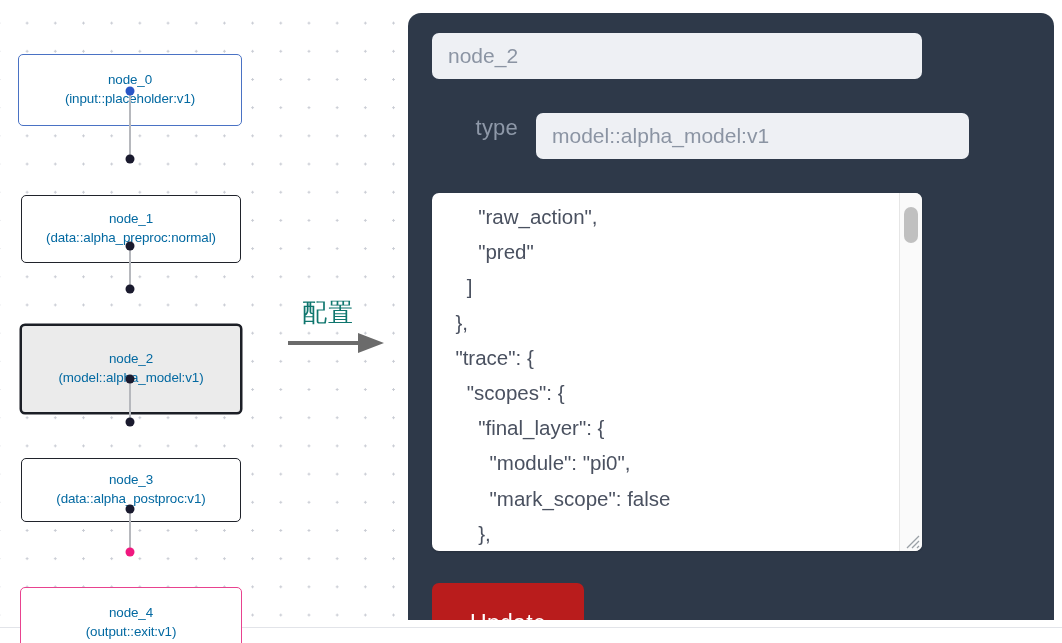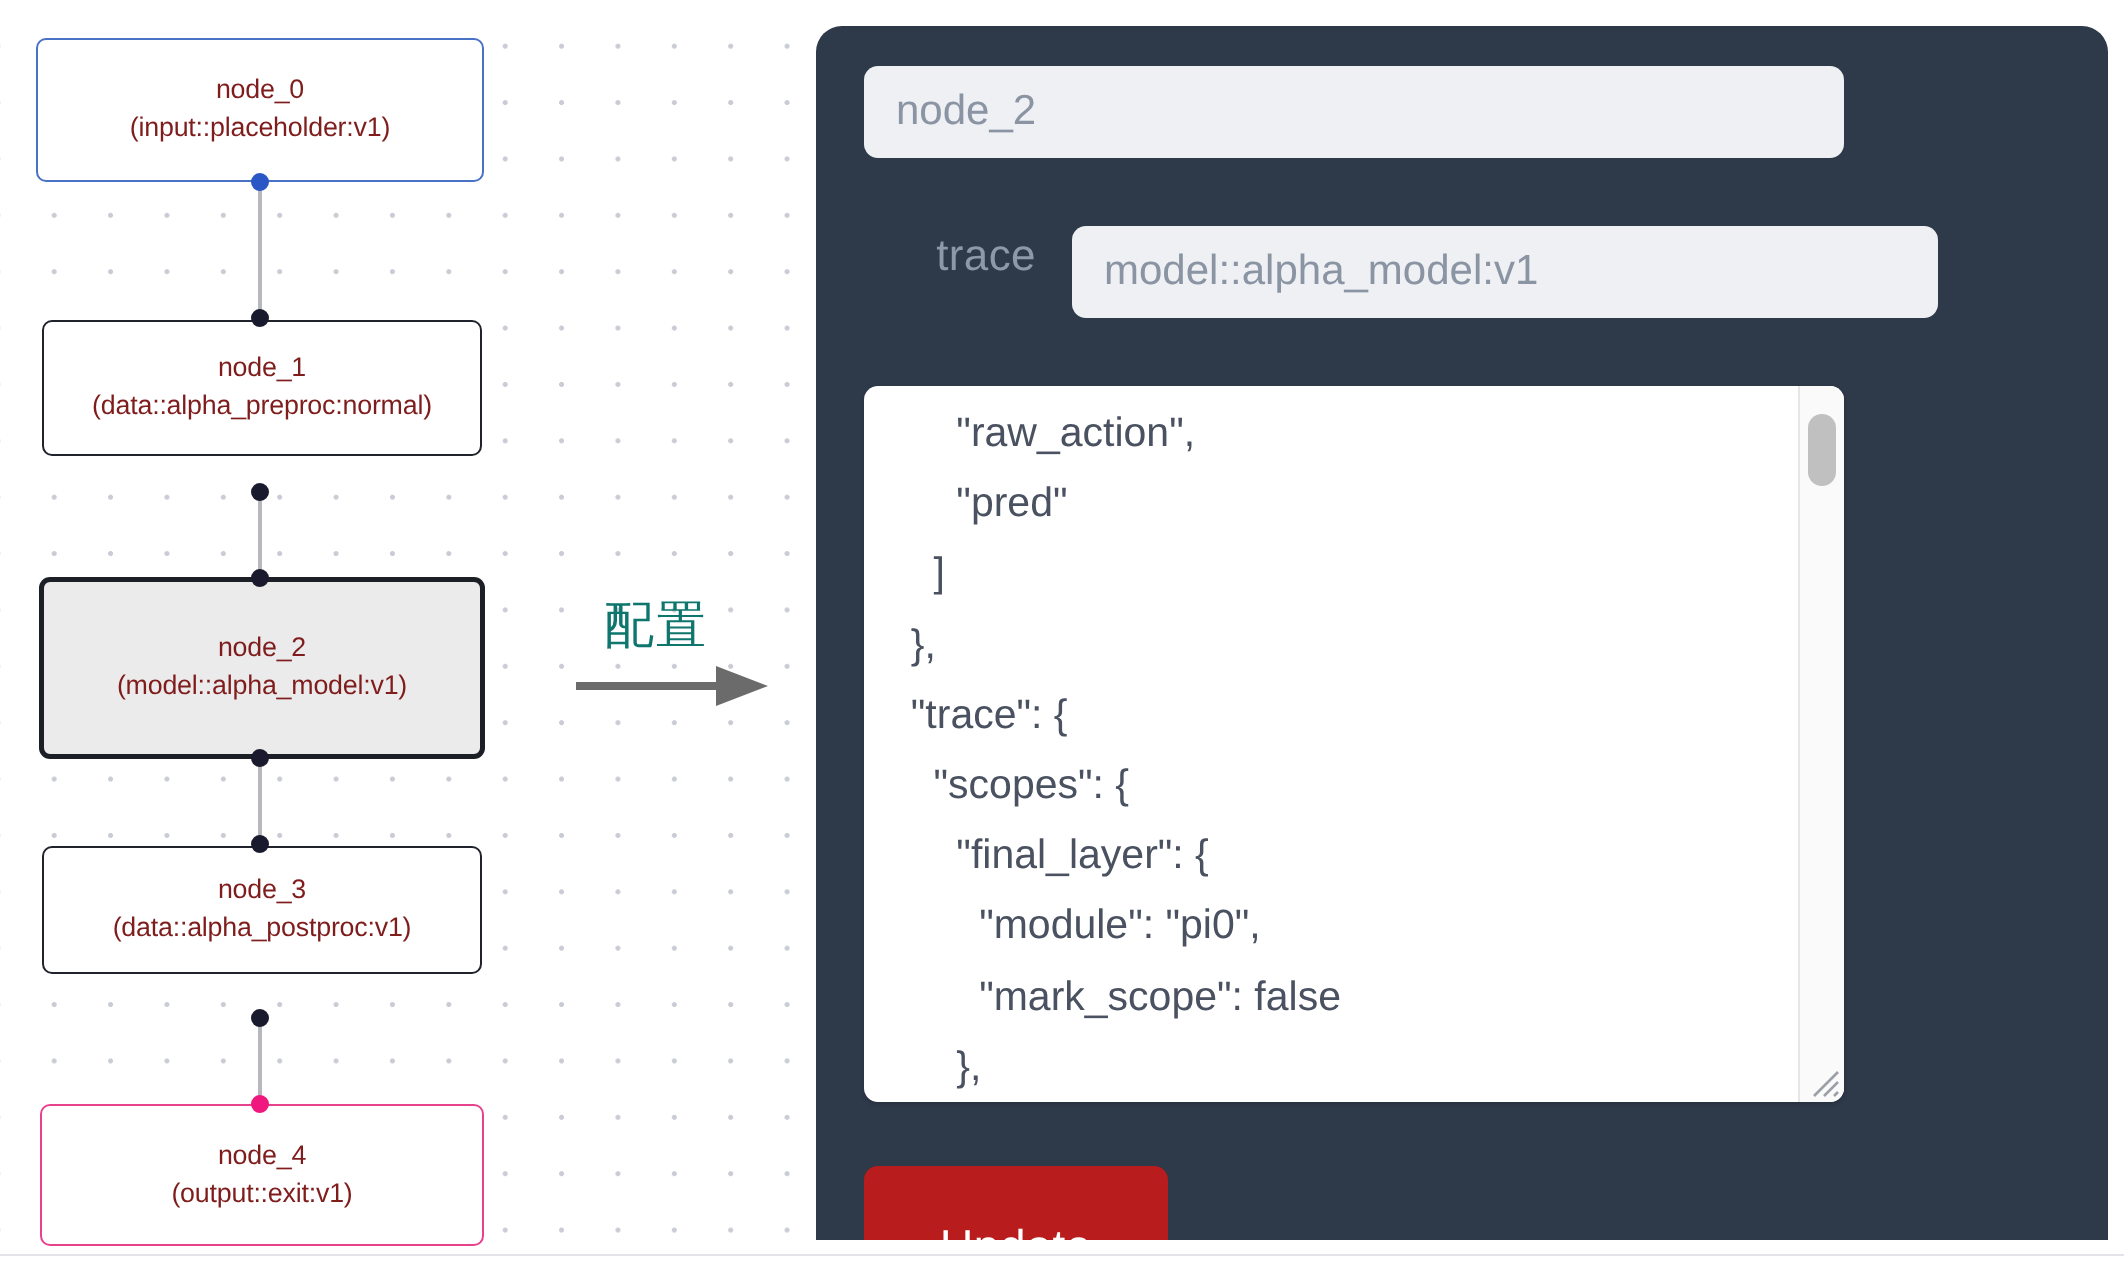--- a/index.html
+++ b/index.html
@@ -36,26 +36,27 @@
   .node {
     position: absolute;
     box-sizing: border-box;
     background: #ffffff;
     border: 1.6px solid #20232b;
     border-radius: 5px;
     display: flex;
     align-items: center;
     justify-content: center;
     text-align: center;
-    color: #7f1d1d;
+    color: #0369a1;
     font-size: 13.4px;
     line-height: 18.6px;
     letter-spacing: -0.1px;
     padding: 2px 6px;
     white-space: pre-line;
+    margin-top: 35px;
   }
   .node.input-node {
     border-color: #4a72c4;
     border-width: 1.5px;
   }
   .node.output-node {
     border-color: #e8428f;
     border-width: 1.6px;
   }
   .node.selected {
@@ -260,21 +261,21 @@
     </svg>
   </div>
 
   <div id="config-panel">
 
     <div class="field-row" id="row-id">
       <input class="text-input" id="input-id" type="text" value="node_2" style="">
     </div>
 
     <div class="field-row" id="row-type">
-      <div class="field-label">trace</div>
+      <div class="field-label">type</div>
       <input class="text-input" id="input-type" type="text" value="model::alpha_model:v1" style="">
     </div>
 
     <div class="field-row" id="row-config">
       <div class="textarea-wrap">
         <pre id="config-text">      "raw_action",
       "pred"
     ]
   },
   "trace": {

